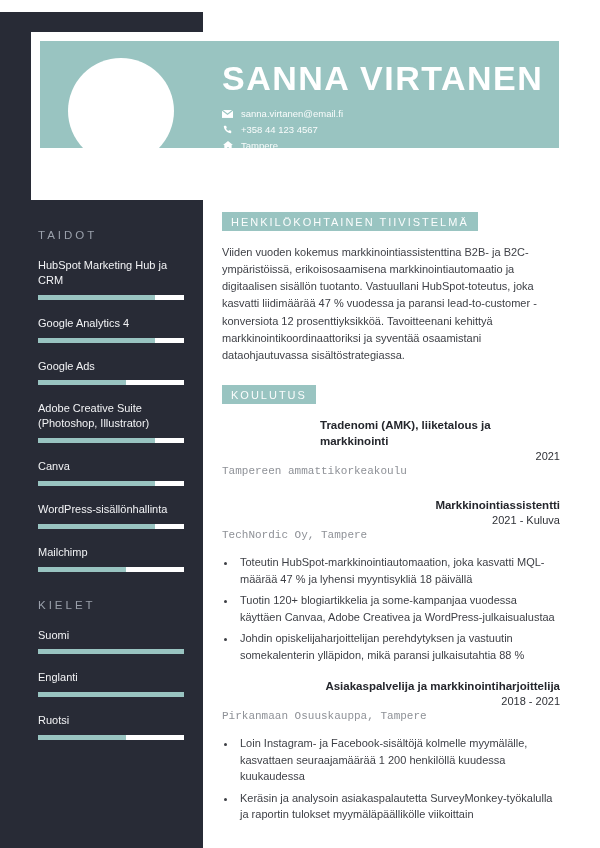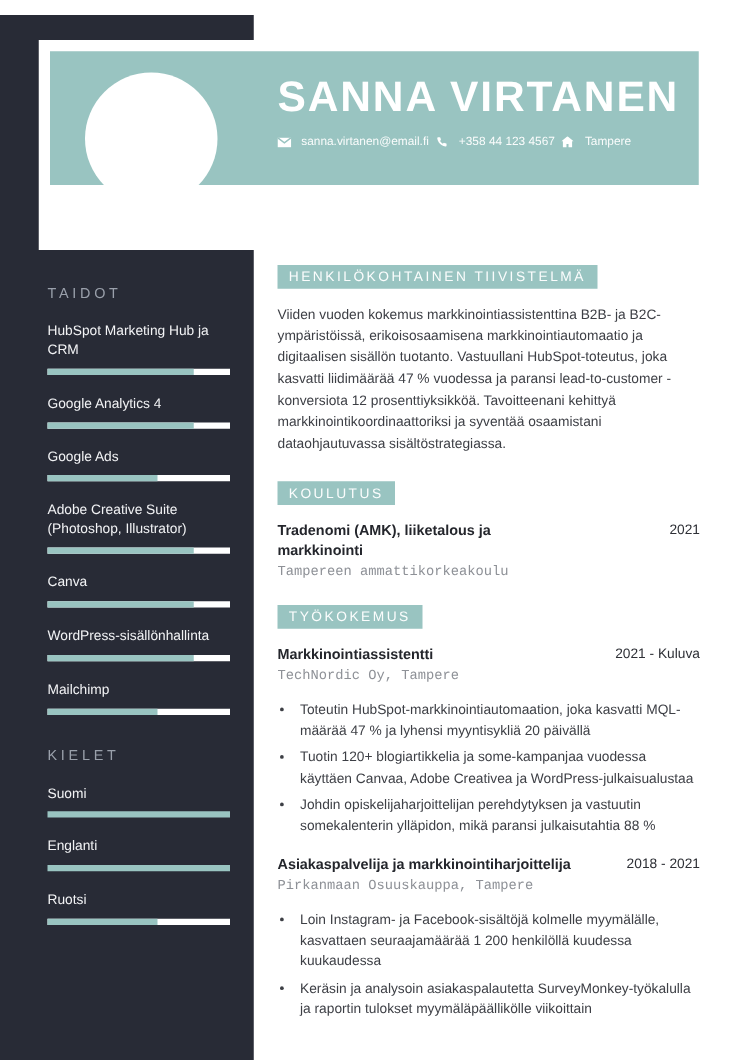--- a/index.html
+++ b/index.html
@@ -25,21 +25,21 @@
   }
   .photo {
     position: absolute; left: 28px; top: 17px; width: 106px; height: 106px;
     border-radius: 50%; background: #ffffff;
   }
   .header-inner { position: absolute; left: 182px; top: 19px; right: 14px; }
   .name {
     font-size: 34px; font-weight: 700; color: #ffffff;
     letter-spacing: 1.5px; line-height: 1.1; white-space: nowrap;
   }
-  .contact { margin-top: 11px; display: flex; flex-direction: row; gap: 5px; }
+  .contact { margin-top: 11px; display: flex; flex-direction: column; gap: 5px; }
   .contact-row { display: flex; align-items: center; gap: 8px; font-size: 9.5px; color: rgba(255,255,255,0.95); }
   .contact-row .icon { width: 11px; display: flex; justify-content: center; }
   .contact-row .icon svg { display: block; }
 
   
   .sidebar-inner { position: absolute; left: 38px; top: 217px; width: 146px; }
   .side-heading { font-size: 11.5px; letter-spacing: 3px; color: #9aa0ab; margin-bottom: 17px; }
   .skill { margin-bottom: 16px; }
   .skill-label { font-size: 11px; color: #f2f3f5; line-height: 1.35; margin-bottom: 7px; }
   .skill-bar { height: 5px; background: #ffffff; }
@@ -48,21 +48,21 @@
 
   
   .main { position: absolute; left: 222px; top: 212px; width: 338px; }
   .badge {
     display: inline-block; background: #99c4c1; color: #fbfdfd;
     font-size: 11px; letter-spacing: 2px; padding: 4px 9px 3px;
   }
   .summary-text { font-size: 11px; line-height: 1.56; color: #3d3f45; margin: 13px 0 21px; }
   .section { margin-bottom: 20px; }
   .entry { margin-top: 13px; }
-  .entry-head { display: flex; justify-content: space-between; align-items: flex-start; }
+  .entry-head { display: flex; justify-content: space-between; align-items: flex-end; flex-direction: column; }
   .entry-title { font-weight: 700; font-size: 11.5px; color: #24262c; max-width: 240px; line-height: 1.4; }
   .entry-date { font-size: 11px; color: #2e3036; white-space: nowrap; padding-top: 1px; }
   .entry-sub { font-size: 11px; color: #8e9197; margin-top: 3px; font-family: Liberation Mono, monospace; }
   ul.bullets { margin: 13px 0 0; padding-left: 15px; }
   .bullets li { font-size: 11px; color: #3d3f45; line-height: 1.5; margin-bottom: 5px; padding-left: 3px; }
   .job { margin-bottom: 15px; }
 </style>
 </head>
 <body>
 
@@ -186,30 +186,29 @@
       <div class="entry">
         <div class="entry-head">
           <div class="entry-title">Tradenomi (AMK), liiketalous ja markkinointi</div>
           <div class="entry-date">2021</div>
         </div>
         <div class="entry-sub">Tampereen ammattikorkeakoulu</div>
       </div>
     </div>
 
     <div class="section">
-      <div class="badge">TYÖKOKEMUS</div>
 
       <div class="entry job">
         <div class="entry-head">
           <div class="entry-title">Markkinointiassistentti</div>
           <div class="entry-date">2021 - Kuluva</div>
         </div>
         <div class="entry-sub">TechNordic Oy, Tampere</div>
         <ul class="bullets">
-          <li>Toteutin HubSpot-markkinointiautomaation, joka kasvatti MQL-määrää 47 % ja lyhensi myyntisykliä 20 päivällä</li>
+          <li>Toteutin HubSpot-markkinointiautomaation, joka kasvatti MQL-määrää 47 % ja lyhensi myyntisykliä 18 päivällä</li>
           <li>Tuotin 120+ blogiartikkelia ja some-kampanjaa vuodessa käyttäen Canvaa, Adobe Creativea ja WordPress-julkaisualustaa</li>
           <li>Johdin opiskelijaharjoittelijan perehdytyksen ja vastuutin somekalenterin ylläpidon, mikä paransi julkaisutahtia 88 %</li>
         </ul>
       </div>
 
       <div class="entry job">
         <div class="entry-head">
           <div class="entry-title">Asiakaspalvelija ja markkinointiharjoittelija</div>
           <div class="entry-date">2018 - 2021</div>
         </div>

